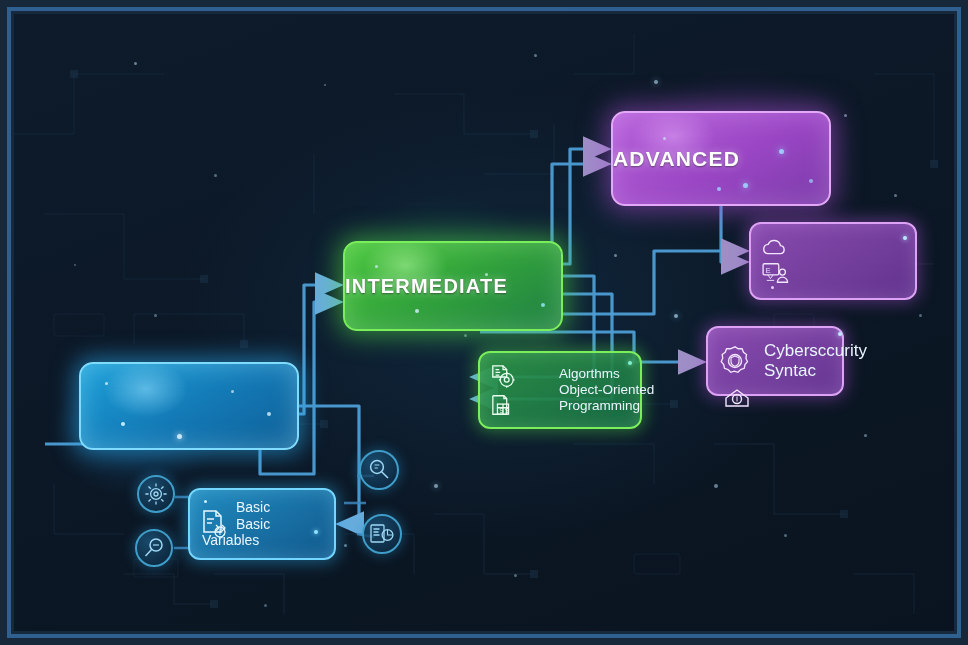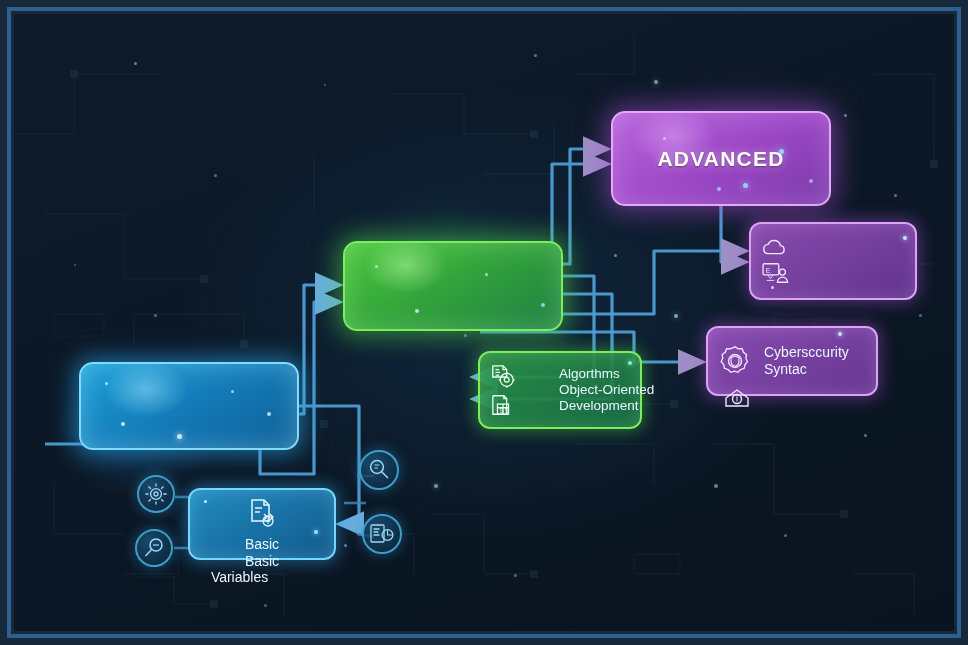--- a/index.html
+++ b/index.html
@@ -35,21 +35,21 @@
   }
   #sparkles{position:absolute;inset:0;}
   .sp{position:absolute;border-radius:50%;background:#bfe9ff;}
 
   
   #wires{position:absolute;left:0;top:0;width:940px;height:617px;}
 
   
   .node{
     position:absolute;box-sizing:border-box;border-radius:14px;
-    display:flex;align-items:center;justify-content:center;
+    display:flex;align-items:center;
     color:#fff;letter-spacing:1.2px;
     text-shadow:0 0 8px rgba(255,255,255,.45),0 1px 2px rgba(0,0,0,.5);
   }
   .node .spk{position:absolute;border-radius:50%;background:#d8f4ff;}
 
   #node-beginner{
     left:65px;top:348px;width:220px;height:88px;
     font-size:21px;font-weight:700;
     background:
       radial-gradient(60px 40px at 30% 30%, rgba(150,225,255,.55), rgba(0,0,0,0) 70%),
@@ -85,41 +85,40 @@
   .card .txt{display:flex;flex-direction:column;line-height:1.18;}
   .card .txt span{white-space:nowrap;}
   .ico{flex:0 0 auto;display:flex;flex-direction:column;gap:3px;align-items:center;}
 
   #card-beginner{
     left:174px;top:474px;width:148px;height:72px;
     font-size:14px;
     background:linear-gradient(150deg,rgba(36,150,205,.92),rgba(18,95,150,.92));
     border:2px solid #72d6ff;
     box-shadow:0 0 16px 3px rgba(45,170,235,.45),inset 0 0 18px rgba(160,230,255,.25);
-    flex-direction:column;
   }
   #card-beginner .txt{align-items:flex-start;}
   #card-intermediate{
     left:464px;top:337px;width:164px;height:78px;
     font-size:13.5px;
     background:linear-gradient(150deg,rgba(44,150,70,.92),rgba(24,110,70,.92));
     border:2px solid #7bee5c;
     box-shadow:0 0 16px 3px rgba(80,220,70,.42),inset 0 0 18px rgba(190,255,170,.2);
     gap:43px;
   }
   #card-ml{
     left:735px;top:208px;width:168px;height:78px;
     font-size:13.5px;
     background:linear-gradient(150deg,rgba(150,80,190,.90),rgba(105,55,150,.92));
     border:2px solid #dda2f5;
     box-shadow:0 0 16px 3px rgba(175,80,220,.42),inset 0 0 18px rgba(235,195,255,.2);
   }
   #card-cyber{
-    left:692px;top:312px;width:172px;height:70px;
-    font-size:14px;
+    left:692px;top:312px;width:138px;height:70px;
+    font-size:17px;
     background:linear-gradient(150deg,rgba(150,80,190,.90),rgba(110,58,155,.92));
     border:2px solid #dda2f5;
     box-shadow:0 0 16px 3px rgba(175,80,220,.42),inset 0 0 18px rgba(235,195,255,.2);
   }
 
   
   .badge{
     position:absolute;border-radius:50%;box-sizing:border-box;
     display:flex;align-items:center;justify-content:center;
     background:radial-gradient(circle at 35% 30%, rgba(30,90,130,.75), rgba(10,35,58,.85));
@@ -262,20 +261,21 @@
       <span class="spk" style="left:96px;top:70px;width:5px;height:5px;opacity:.9;box-shadow:0 0 6px #fff"></span>
       <span class="spk" style="left:150px;top:26px;width:3px;height:3px;opacity:.7"></span>
       <span class="spk" style="left:186px;top:48px;width:4px;height:4px;opacity:.8"></span>
     </div>
 
     <div class="node" id="node-intermediate">
       <span class="spk" style="left:30px;top:22px;width:3px;height:3px;opacity:.7"></span>
       <span class="spk" style="left:70px;top:66px;width:4px;height:4px;opacity:.8"></span>
       <span class="spk" style="left:140px;top:30px;width:3px;height:3px;opacity:.7"></span>
       <span class="spk" style="left:196px;top:60px;width:4px;height:4px;opacity:.85;background:#8fe3ff"></span>
+      <span>INTERMEDIATE</span>
     </div>
 
     <div class="node" id="node-advanced">
       <span class="spk" style="left:50px;top:24px;width:3px;height:3px;opacity:.6"></span>
       <span class="spk" style="left:166px;top:36px;width:5px;height:5px;opacity:.9;background:#9fd8ff;box-shadow:0 0 7px #9fd8ff"></span>
       <span class="spk" style="left:130px;top:70px;width:5px;height:5px;opacity:.9;background:#9fd8ff;box-shadow:0 0 7px #9fd8ff"></span>
       <span class="spk" style="left:104px;top:74px;width:4px;height:4px;opacity:.8;background:#9fd8ff"></span>
       <span class="spk" style="left:196px;top:66px;width:4px;height:4px;opacity:.7;background:#9fd8ff"></span>
       <span>ADVANCED</span>
     </div>
@@ -320,21 +320,21 @@
             <rect x="8" y="12" width="12" height="11"></rect>
             <path d="M8 16 h12 M14 12 v11"></path>
             <text x="10" y="21.5" font-size="7" fill="#eafff0" stroke="none" font-family="Liberation Sans, sans-serif">S</text>
             <text x="16" y="21.5" font-size="7" fill="#eafff0" stroke="none" font-family="Liberation Sans, sans-serif">S</text>
           </svg>
         </span>
       </span>
       <span class="txt">
         <span>Algorthms</span>
         <span>Object-Oriented</span>
-        <span>Development</span>
+        <span>Programming</span>
       </span>
       <span class="spk" style="position:absolute;left:148px;top:8px;width:4px;height:4px;border-radius:50%;background:#7ff0d0;box-shadow:0 0 5px #7ff0d0"></span>
     </div>
 
     <div class="card" id="card-ml">
       <span class="ico">
         <span>
           <svg width="30" height="20" viewBox="0 0 32 20" fill="none" stroke="#f2e6ff" stroke-width="1.5">
             <path d="M7 16 a5 5 0 0 1 .6 -9.9 a7 7 0 0 1 13.2 1.4 a4.3 4.3 0 0 1 .4 8.5 z"></path>
           </svg>

